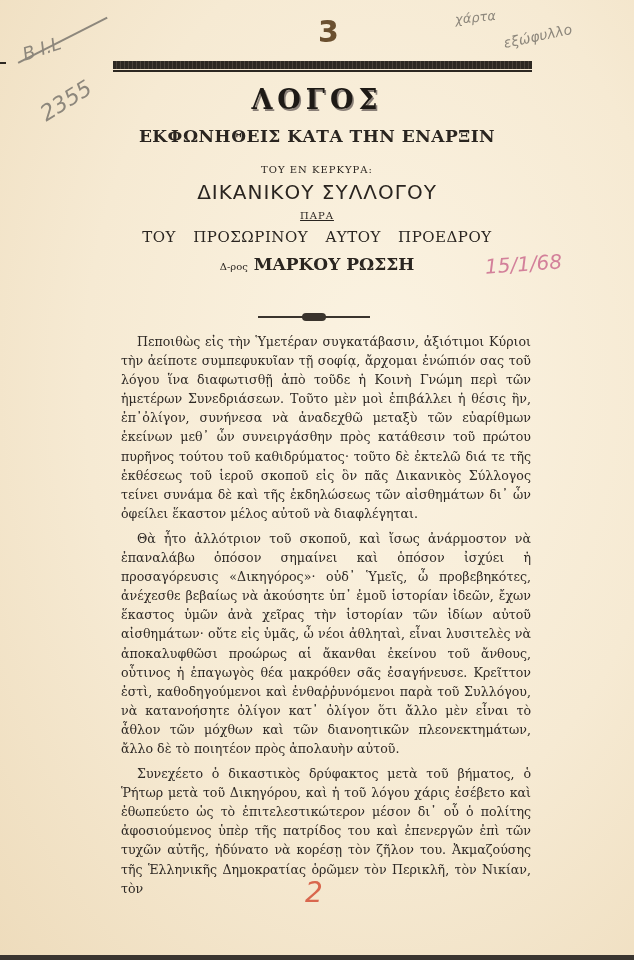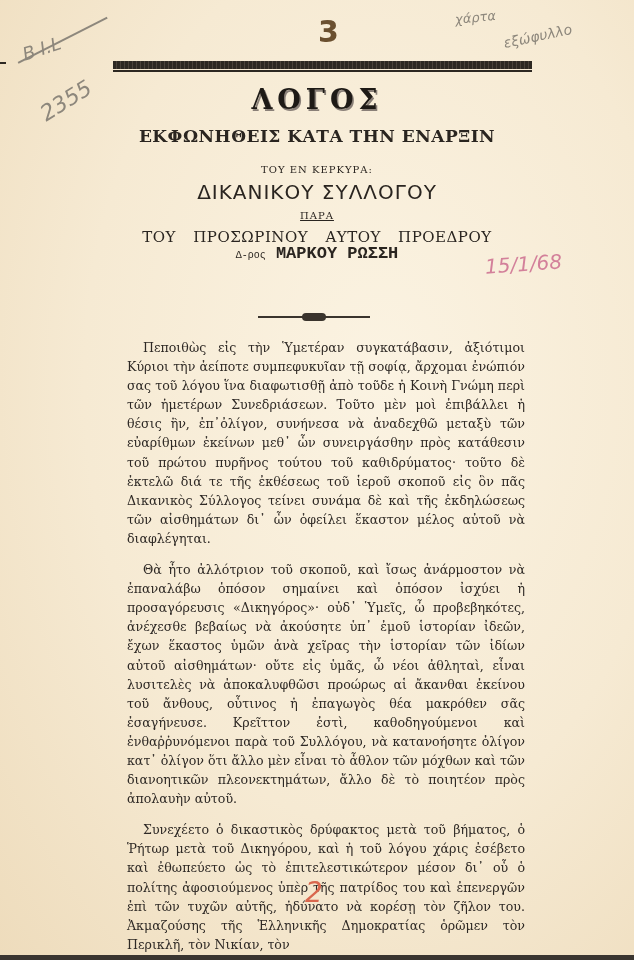--- a/index.html
+++ b/index.html
@@ -23,32 +23,32 @@
     .top-rule { position: absolute; left: 113px; top: 61px; width: 419px; height: 8px; background: repeating-linear-gradient(90deg, #2d2822 0 3px, #4a423a 3px 4px); }
     .top-rule2 { position: absolute; left: 113px; top: 70px; width: 419px; height: 2px; background: #2d2822; }
     .left-tick { position: absolute; left: 0; top: 62px; width: 6px; height: 2px; background: #2d2822; }
     .center { position: absolute; left: 0; width: 634px; text-align: center; }
     .title { top: 84px; font-size: 27px; font-weight: bold; letter-spacing: 5px; color: #1e1a16; text-shadow: 1.5px 1.5px 0 #8a8078; }
     .sub1 { top: 126px; font-size: 17px; font-weight: bold; letter-spacing: 0.5px; }
     .sub2 { top: 164px; font-size: 10px; letter-spacing: 1px; }
     .sub3 { top: 180px; font-family: "DejaVu Sans", sans-serif; font-size: 20px; letter-spacing: 1px; }
     .sub4 { top: 210px; font-size: 10px; letter-spacing: 1px; text-decoration: underline; }
     .sub5 { top: 228px; font-size: 15px; word-spacing: 12px; letter-spacing: 0.5px; }
-    .sub6 { top: 244px; font-size: 17px; font-weight: bold; font-family: Liberation Mono, monospace; }
+    .sub6 { top: 254px; font-size: 17px; font-weight: bold; }
     .sub6 .small { font-size: 10px; font-weight: normal; }
     .sub7 { top: 282px; font-size: 17px; letter-spacing: 2px; }
     .ornament { position: absolute; left: 258px; top: 315px; width: 112px; height: 4px; }
     .ornament .bar { position: absolute; top: 1px; height: 2px; width: 112px; background: #3a342d; }
     .ornament .knot { position: absolute; left: 44px; top: -2px; width: 24px; height: 8px; background: #3a342d; border-radius: 4px; }
     .body-text {
       position: absolute; left: 115px; top: 326px; width: 422px;
       font-size: 12.6px; line-height: 19.1px; text-align: justify;
       color: #2e2925;
     }
-    .body-text p { margin: 12px; text-indent: 16px; }
+    .body-text p { margin: 6px; text-indent: 16px; }
   </style>
 </head>
 <body>
 
 <div class="page">
 
   <div class="left-tick"></div>
 
   <div class="hand pencil" style="left:22px; top:38px; font-size:18px; transform:rotate(-18deg);">B I.L</div>
   <div class="slash-line"></div>

